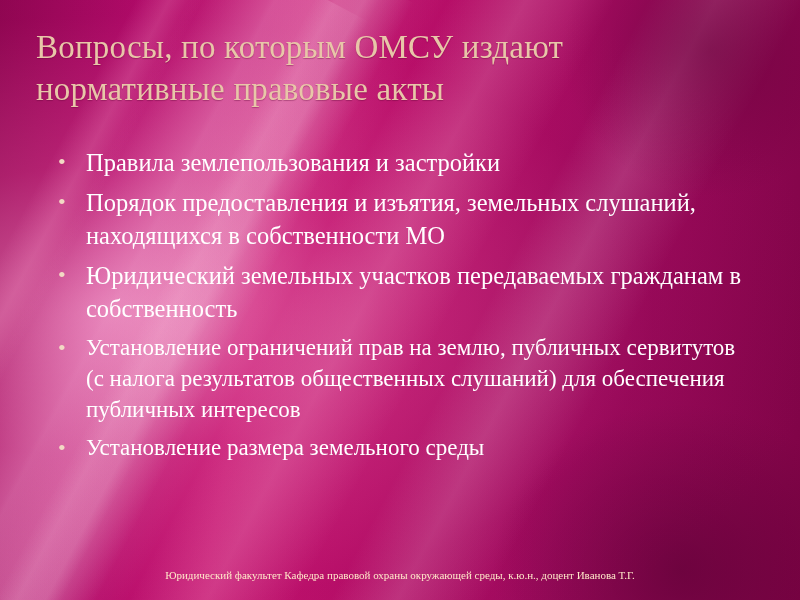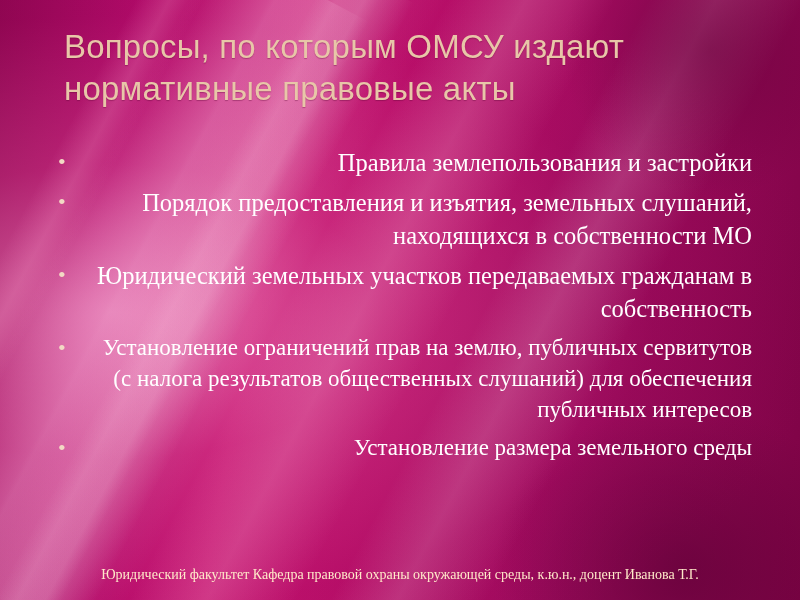--- a/index.html
+++ b/index.html
@@ -45,24 +45,24 @@
   }
   .dark-corner-br {
     position: absolute; right: -140px; bottom: -200px;
     width: 520px; height: 460px;
     background: radial-gradient(closest-side, rgba(80,0,46,0.5), rgba(80,0,46,0) 72%);
     pointer-events: none;
   }
 
   .title {
     position: absolute;
-    left: 64px;
+    left: 36px;
     top: 26px;
     width: 710px;
-    font-family: Liberation Sans, sans-serif;
+    font-family: Liberation Serif, serif;
     font-size: 33px;
     line-height: 42px;
     color: #e8c6a8;
     letter-spacing: 0.2px;
     text-shadow: 0 1px 1px rgba(90,0,50,0.35);
   }
 
   .bullets {
     position: absolute;
     left: 52px;
@@ -83,36 +83,35 @@
     text-align: left;
     padding-left: 6px;
     box-sizing: border-box;
   }
   .bullet-text {
     flex: 1 1 auto;
     color: #ffffff;
     font-family: "Liberation Serif", serif;
     font-size: 23px;
     line-height: 31px;
-    text-align: right;
   }
   .bullet-text.big {
     font-size: 24.5px;
     line-height: 33px;
   }
 
   .footer {
     position: absolute;
     left: 0;
     right: 0;
     bottom: 18px;
     text-align: center;
     color: #ffe9c9;
     font-family: "Liberation Serif", serif;
-    font-size: 14px;
+    font-size: 11px;
     line-height: 14px;
   }
 </style>
 </head>
 <body>
 
 <div class="slide">
   <div class="sheen a"></div>
   <div class="sheen b"></div>
   <div class="sheen c"></div>

